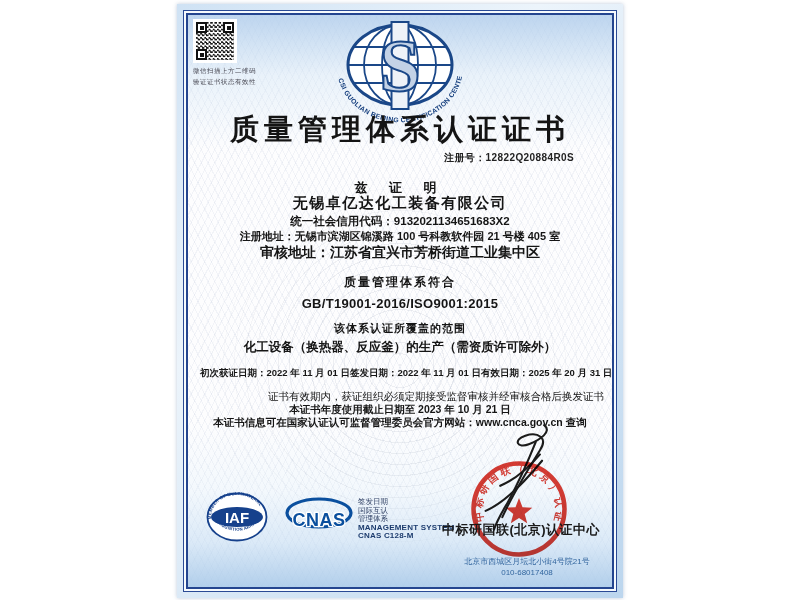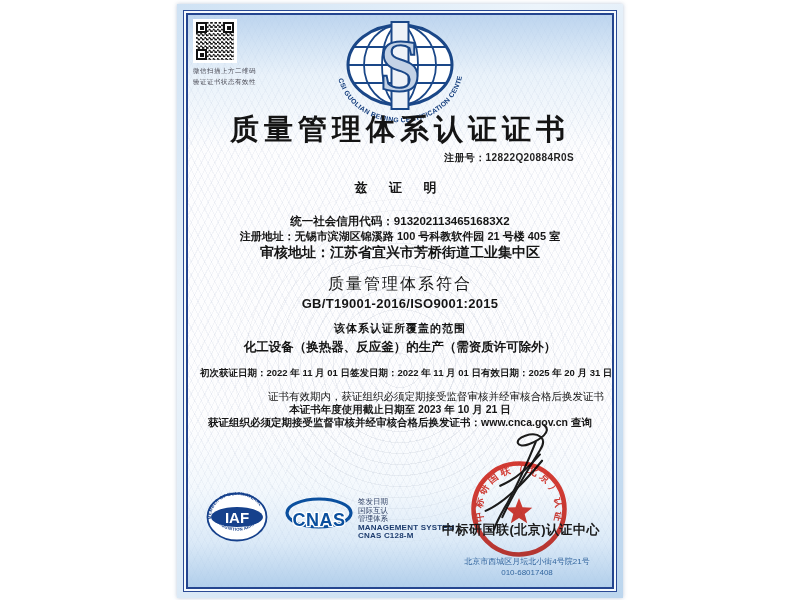--- a/index.html
+++ b/index.html
@@ -31,21 +31,21 @@
   .qr-cap{position:absolute;left:5px;top:50px;font-size:6.5px;line-height:11px;color:#4a4a55;letter-spacing:.5px;}
   
   .logo{position:absolute;left:142px;top:4px;}
   .title{top:95px;font-size:29px;font-weight:700;letter-spacing:5px;color:#141414;}
   .regno{position:absolute;left:256px;top:136px;font-size:10px;font-weight:600;color:#222;letter-spacing:.4px;white-space:nowrap;}
   .certify{top:164px;font-size:13px;font-weight:700;letter-spacing:9px;}
   .company{top:179px;font-size:15px;font-weight:700;letter-spacing:1.5px;}
   .credit{top:199px;font-size:11.5px;font-weight:700;}
   .addr1{top:214px;font-size:11px;font-weight:700;}
   .addr2{top:229px;font-size:14px;font-weight:700;}
-  .conform{top:259px;font-size:16px;font-weight:400;letter-spacing:2px;}
+  .conform{top:259px;font-size:12px;font-weight:700;letter-spacing:2px;}
   .standard{top:281px;font-size:13px;font-weight:700;letter-spacing:.3px;}
   .scopelabel{top:306px;font-size:11px;font-weight:700;letter-spacing:1px;}
   .scope{top:324px;font-size:12.5px;font-weight:700;}
   .dates{position:absolute;top:352px;left:0;width:100%;box-sizing:border-box;display:flex;
          justify-content:space-between;padding:0 12px;font-size:9.5px;font-weight:700;white-space:nowrap;}
   .note1{top:375px;font-size:10.5px;font-weight:400;padding-left:36px;}
   .note2{top:388px;font-size:10.5px;font-weight:700;}
   .note3{top:401px;font-size:10.5px;font-weight:700;}
   
   .iaf{position:absolute;left:18px;top:477px;}
@@ -100,37 +100,38 @@
           <text x="70" y="72" text-anchor="middle" font-family="Liberation Serif, serif" font-size="74" font-weight="bold" fill="#c3d2e6" stroke="#1a4788" stroke-width="2">S</text>
           <text font-size="6.8" font-weight="bold" fill="#123c7c" letter-spacing="0.3">
             <textPath href="#ringPath" startOffset="2">CSI GUOLIAN BEIJING CERTIFICATION CENTER</textPath>
           </text>
         </svg>
 
         <div class="line title">质量管理体系认证证书</div>
         <div class="regno">注册号：12822Q20884R0S</div>
 
         <div class="line certify">兹 证 明</div>
+        <div class="line company">无锡卓亿达化工装备有限公司</div>
         <div class="line credit">统一社会信用代码：9132021134651683X2</div>
         <div class="line addr1">注册地址：无锡市滨湖区锦溪路 100 号科教软件园 21 号楼 405 室</div>
         <div class="line addr2">审核地址：江苏省宜兴市芳桥街道工业集中区</div>
         <div class="line conform">质量管理体系符合</div>
         <div class="line standard">GB/T19001-2016/ISO9001:2015</div>
         <div class="line scopelabel">该体系认证所覆盖的范围</div>
         <div class="line scope">化工设备（换热器、反应釜）的生产（需资质许可除外）</div>
 
         <div class="dates">
           <span>初次获证日期：2022 年 11 月 01 日</span>
           <span>签发日期：2022 年 11 月 01 日</span>
           <span>有效日期：2025 年 20 月 31 日</span>
         </div>
 
         <div class="line note1">证书有效期内，获证组织必须定期接受监督审核并经审核合格后换发证书</div>
         <div class="line note2">本证书年度使用截止日期至 2023 年 10 月 21 日</div>
-        <div class="line note3">获证组织必须定期接受监督审核并经审核合格后换发证书：www.cnca.gov.cn 查询</div>
+        <div class="line note3">本证书信息可在国家认证认可监督管理委员会官方网站：www.cnca.gov.cn 查询</div>
 
         <svg class="iaf" width="62" height="50" viewBox="0 0 62 50">
           <defs>
             <path id="iafTop" d="M 6,31 A 26,22 0 1 1 56,31" fill="none"></path>
             <path id="iafBot" d="M 8,26 A 25,21 0 0 0 54,26" fill="none"></path>
           </defs>
           <ellipse cx="31" cy="25" rx="29.5" ry="23.5" fill="#ffffff" stroke="#16418c" stroke-width="1.8"></ellipse>
           <text font-size="4.3" font-weight="bold" fill="#16418c" letter-spacing="0.3">
             <textPath href="#iafTop" startOffset="4">MEMBER OF MULTILATERAL</textPath>
           </text>

